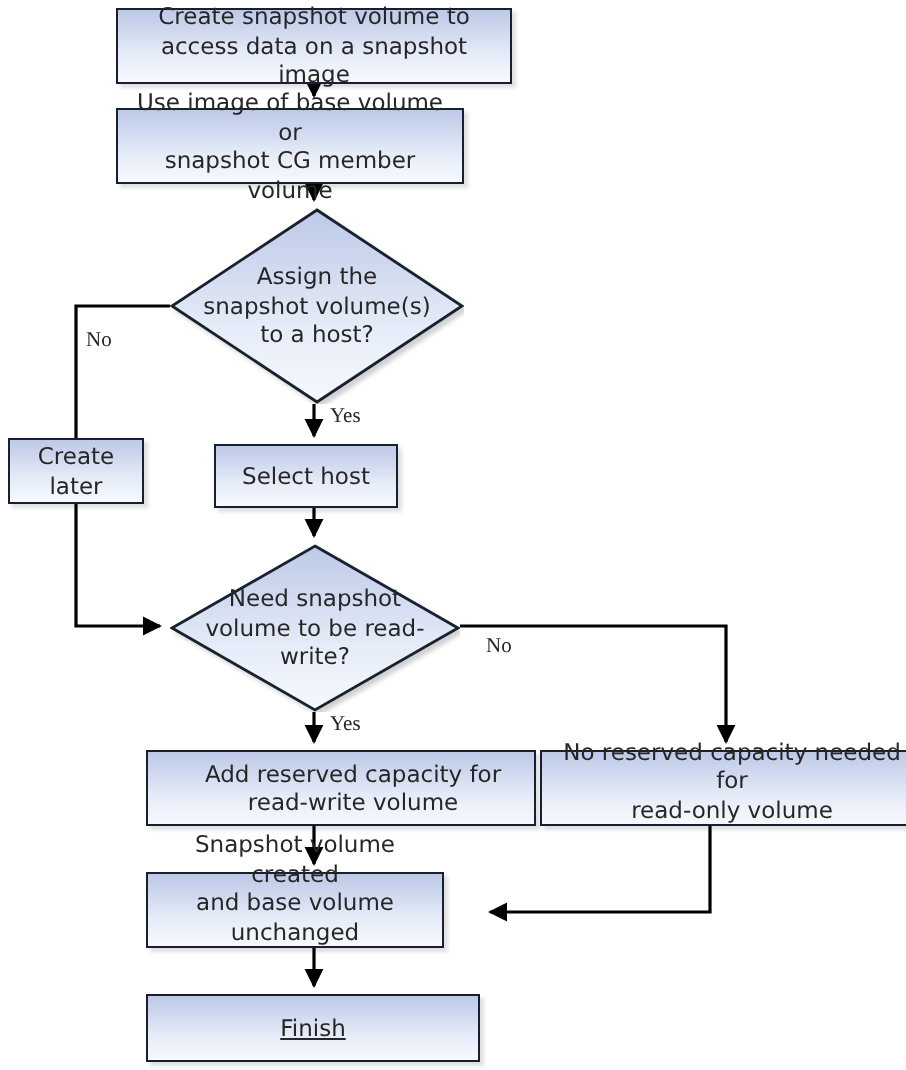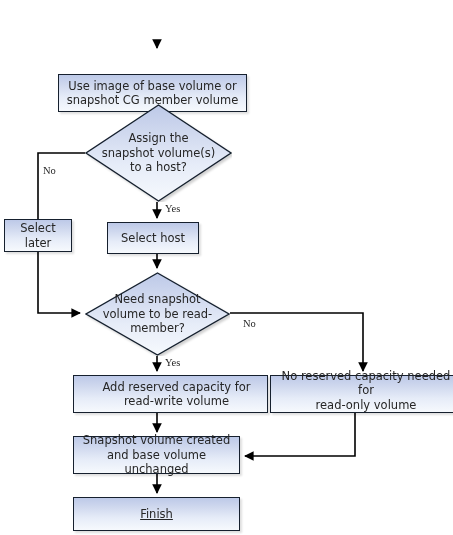--- a/index.html
+++ b/index.html
@@ -107,64 +107,68 @@
       <path d="M 230 313 L 363 313 L 363 371" marker-end="url(#arrow)"></path>
 
       <path d="M 157 413 L 157 432" marker-end="url(#arrow)"></path>
 
       <path d="M 355 413 L 355 456 L 245 456" marker-end="url(#arrow)"></path>
 
       <path d="M 157 474 L 157 493" marker-end="url(#arrow)"></path>
     </g>
   </svg>
 
+  <div class="node proc" style="left:58px; top:4px; width:198px; height:38px;">
+    <span class="txt">Create snapshot volume to
+access data on a snapshot image</span>
+  </div>
 
-  <div class="node proc" style="left:58px; top:54px; width:189px; height:38px;margin-top:20px;">
+  <div class="node proc" style="left:58px; top:54px; width:174px; height:38px;">
     <span class="txt">Use image of base volume or
 snapshot CG member volume</span>
   </div>
 
   <div class="node decision" style="left:85px; top:104px; width:147px; height:98px;">
     <svg class="dshape" viewBox="0 0 147 98" preserveAspectRatio="none">
       <polygon points="73.5,1 146,49 73.5,97 1,49" fill="url(#nodeGrad)" stroke="#16202e" stroke-width="1.4" filter="url(#dshadow)"></polygon>
     </svg>
     <span class="txt">Assign the
 snapshot volume(s)
 to a host?</span>
   </div>
 
   <div class="node proc" style="left:4px; top:219px; width:68px; height:33px;">
-    <span class="txt">Select
+    <span class="txt">Create
 later</span>
   </div>
 
   <div class="node proc" style="left:107px; top:222px; width:92px; height:32px;">
     <span class="txt">Select host</span>
   </div>
 
   <div class="node decision" style="left:85px; top:272px; width:145px; height:84px;">
     <svg class="dshape" viewBox="0 0 145 84" preserveAspectRatio="none">
       <polygon points="72.5,1 144,42 72.5,83 1,42" fill="url(#nodeGrad)" stroke="#16202e" stroke-width="1.4" filter="url(#dshadow)"></polygon>
     </svg>
     <span class="txt">Need snapshot
 volume to be read-
-member?</span>
+write?</span>
   </div>
 
   <div class="node proc" style="left:73px; top:375px; width:195px; height:38px;padding-left:12px;">
     <span class="txt">Add reserved capacity for
 read-write volume</span>
   </div>
 
   <div class="node proc" style="left:270px; top:375px; width:192px; height:38px;align-items:flex-end;">
     <span class="txt">No reserved capacity needed for
 read-only volume</span>
   </div>
 
-  <div class="node proc" style="left:73px; top:436px; width:167px; height:38px;">
+  <div class="node proc" style="left:73px; top:436px; width:149px; height:38px;align-items:flex-end;">
     <span class="txt">Snapshot volume created
 and base volume unchanged</span>
   </div>
 
   <div class="node proc" style="left:73px; top:497px; width:167px; height:34px;text-decoration:underline;">
     <span class="txt">Finish</span>
   </div>
 
   <span class="edge-label" style="left:43px; top:165px;">No</span>
   <span class="edge-label" style="left:165px; top:203px;">Yes</span>

